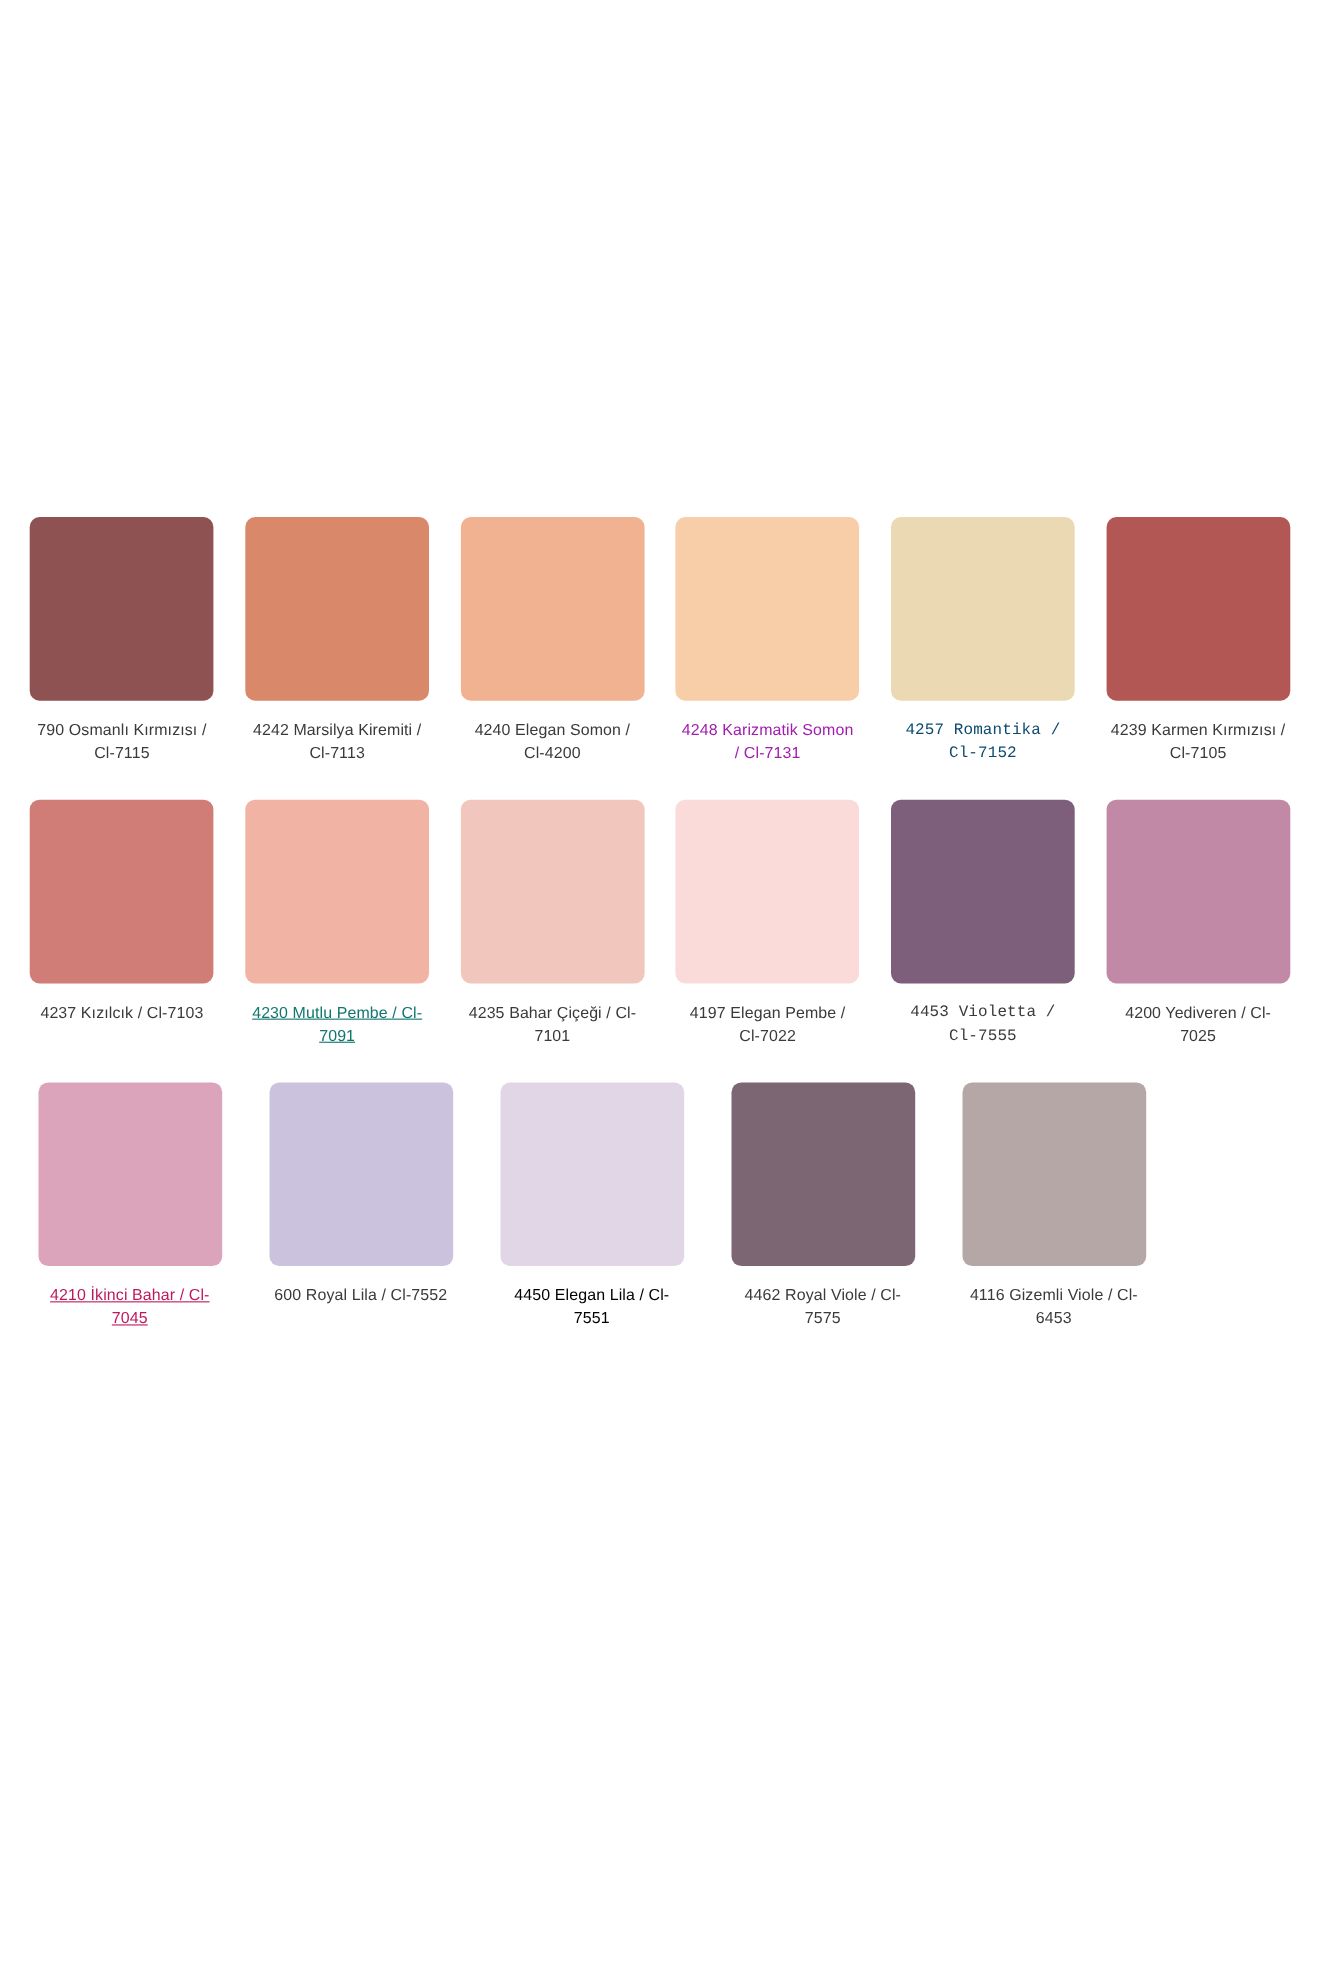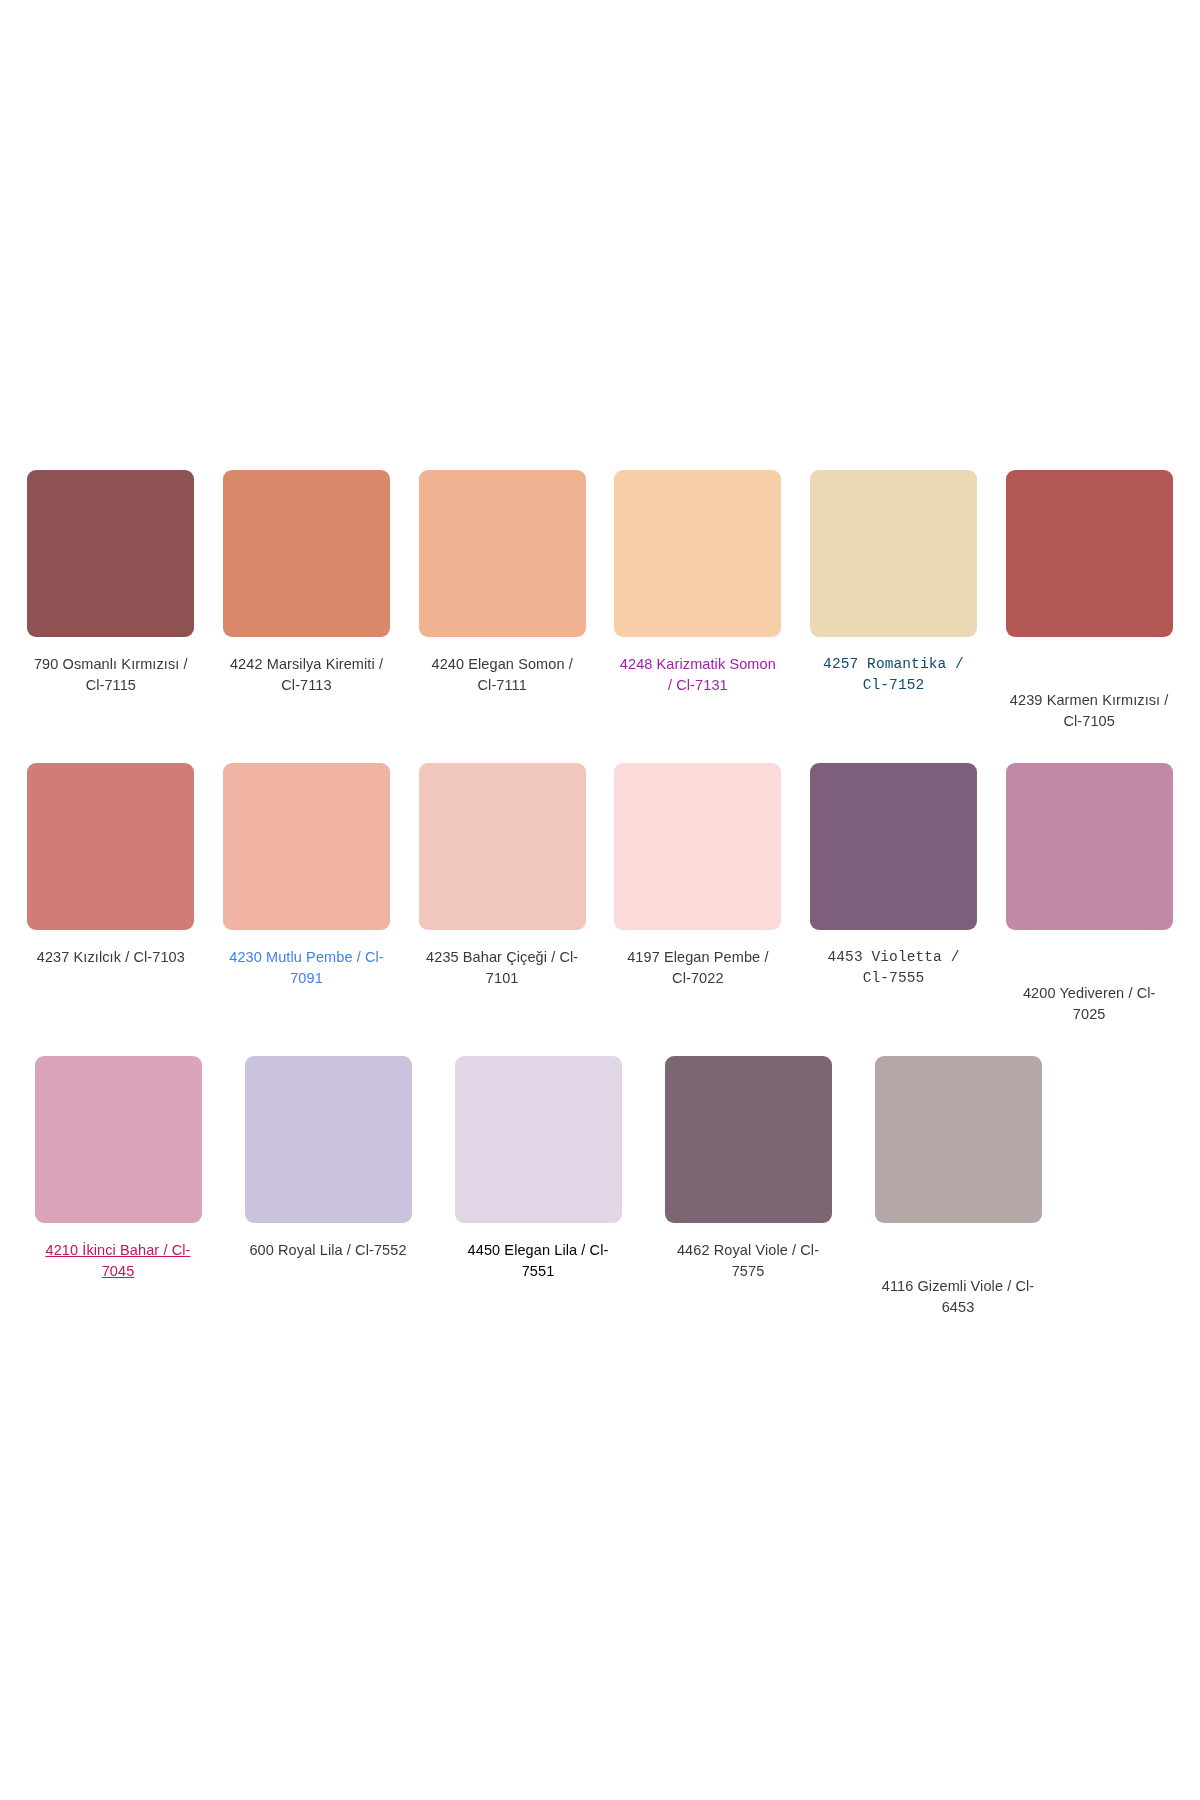--- a/index.html
+++ b/index.html
@@ -39,21 +39,20 @@
 
   .swatch-cell {
     width: 186px;
     margin-right: 24px;
     display: flex;
     flex-direction: column;
     align-items: center;
   }
   .swatch-cell:last-child {
     margin-right: 0;
-    gap: 36px;
   }
 
   .swatch-chip {
     width: 167px;
     height: 167px;
     border-radius: 9px;
     box-sizing: border-box;
   }
 
   .swatch-label {
@@ -76,21 +75,21 @@
         <div class="swatch-cell">
           <div class="swatch-chip" style="background-color: rgb(142, 82, 82);"></div>
           <div class="swatch-label" style="color: rgb(58, 58, 60);">790 Osmanlı Kırmızısı / Cl-7115</div>
         </div>
         <div class="swatch-cell">
           <div class="swatch-chip" style="background-color: rgb(217, 136, 106);"></div>
           <div class="swatch-label" style="color: rgb(58, 58, 60);">4242 Marsilya Kiremiti / Cl-7113</div>
         </div>
         <div class="swatch-cell">
           <div class="swatch-chip" style="background-color: rgb(241, 178, 146);"></div>
-          <div class="swatch-label" style="color: rgb(58, 58, 60);">4240 Elegan Somon / Cl-7111</div>
+          <div class="swatch-label" style="color: rgb(58, 58, 60);">4240 Elegan Somon / Cl-4200</div>
         </div>
         <div class="swatch-cell">
           <div class="swatch-chip" style="background-color: rgb(248, 206, 169);"></div>
           <div class="swatch-label" style="color: #a21caf;">4248 Karizmatik Somon / Cl-7131</div>
         </div>
         <div class="swatch-cell">
           <div class="swatch-chip" style="background-color: rgb(235, 217, 179);"></div>
           <div class="swatch-label" style="color: #0c4a6e; font-family: Liberation Mono, monospace;">4257 Romantika / Cl-7152</div>
         </div>
         <div class="swatch-cell">
@@ -98,21 +97,21 @@
           <div class="swatch-label" style="color: rgb(58, 58, 60);">4239 Karmen Kırmızısı / Cl-7105</div>
         </div>
       </div>
       <div class="palette-row">
         <div class="swatch-cell">
           <div class="swatch-chip" style="background-color: rgb(208, 125, 119);"></div>
           <div class="swatch-label" style="color: rgb(58, 58, 60);">4237 Kızılcık / Cl-7103</div>
         </div>
         <div class="swatch-cell">
           <div class="swatch-chip" style="background-color: rgb(240, 179, 164);"></div>
-          <div class="swatch-label" style="color: #3b82f6;">4230 Mutlu Pembe / Cl-7091</div>
+          <div class="swatch-label" style="color: #0f766e; text-decoration: underline;">4230 Mutlu Pembe / Cl-7091</div>
         </div>
         <div class="swatch-cell">
           <div class="swatch-chip" style="background-color: rgb(241, 198, 188);"></div>
           <div class="swatch-label" style="color: rgb(58, 58, 60);">4235 Bahar Çiçeği / Cl-7101</div>
         </div>
         <div class="swatch-cell">
           <div class="swatch-chip" style="background-color: rgb(251, 218, 218);"></div>
           <div class="swatch-label" style="color: rgb(58, 58, 60);">4197 Elegan Pembe / Cl-7022</div>
         </div>
         <div class="swatch-cell">

